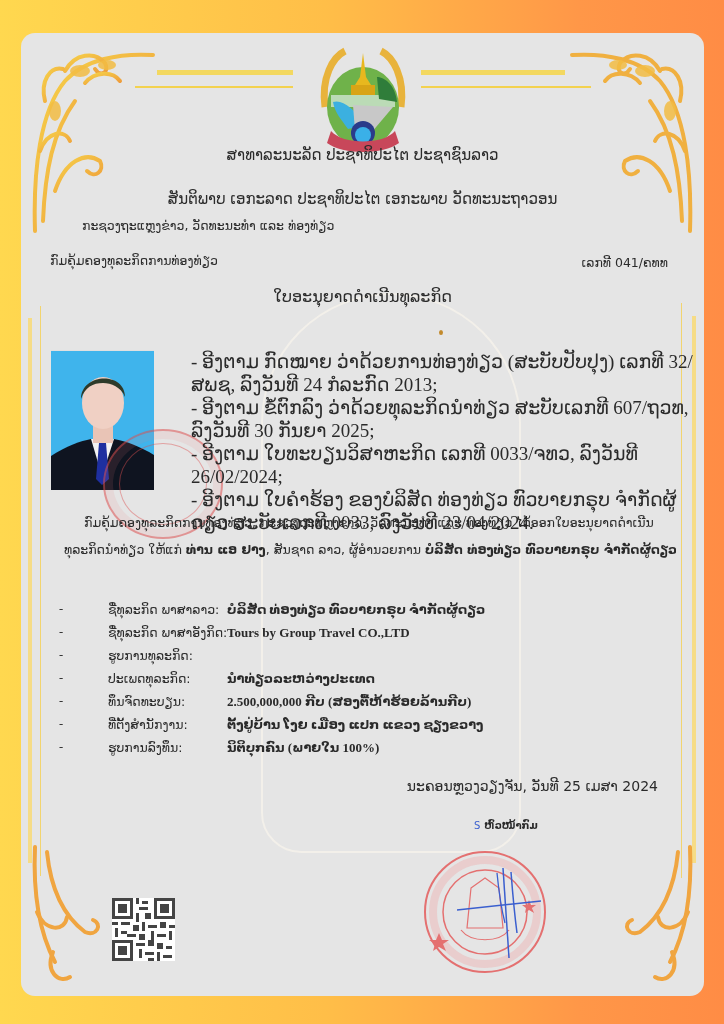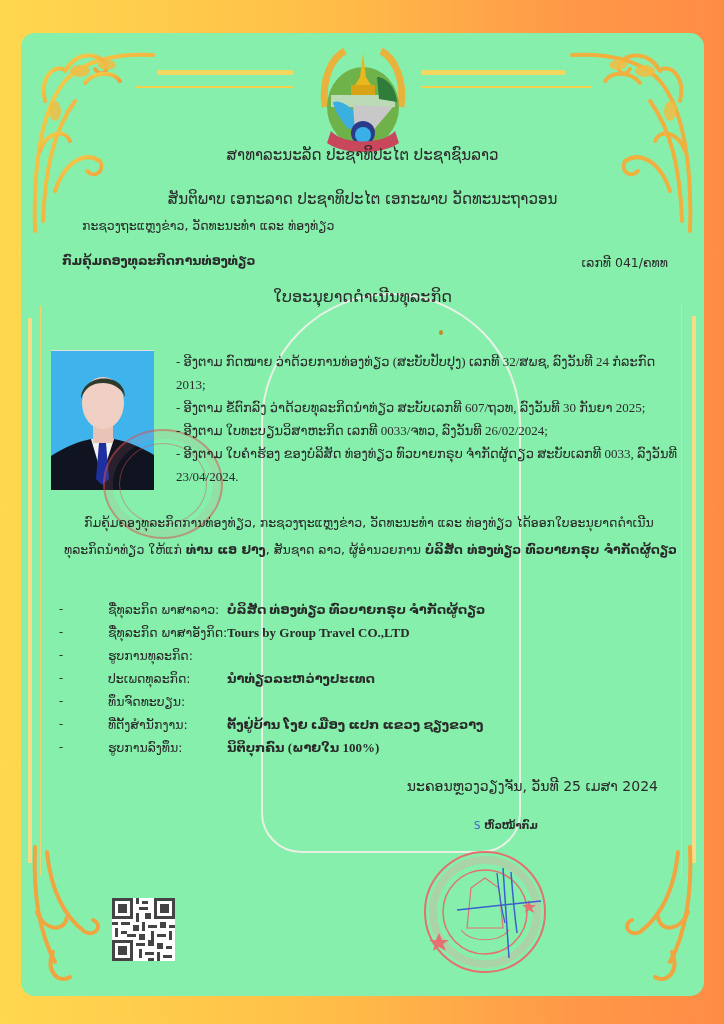--- a/index.html
+++ b/index.html
@@ -7,21 +7,21 @@
   body {
     background: linear-gradient(90deg, #ffd84f 0%, #ffbe48 45%, #ff9748 80%, #ff8c45 100%);
     position: relative;
     font-family: "DejaVu Sans", sans-serif;
     color: #2a2a2a;
   }
   .cert {
     position: absolute;
     left: 21px; top: 33px;
     width: 683px; height: 963px;
-    background: #86efac;
+    background: #e5e5e5;
     border-radius: 14px;
     overflow: hidden;
   }
   .watermark {
     position: absolute;
     left: 240px; top: 260px;
     width: 260px; height: 560px;
     border-radius: 130px 130px 40px 40px;
     border: 2px solid #f4f1ea;
     opacity: 0.9;
@@ -45,41 +45,41 @@
   .hline.c { left: 400px; top: 37px; width: 144px; height: 5px; background:#f3d860;}
   .hline.d { left: 400px; top: 53px; width: 170px; height: 2px; }
 
   .emblem { position: absolute; left: 292px; top: 14px; width: 100px; height: 110px; }
 
   .t { position: absolute; white-space: nowrap; font-size: 13px; color: #2b2b2b; }
   .t.center { left: 0; right: 0; text-align: center; }
   .h1 { top: 113px; font-size: 15px; }
   .h2 { top: 147px; font-size: 15px; margin-top: 10px; }
   .org1 { left: 41px; top: 185px; font-size: 12.5px; margin-left: 20px; }
-  .org2 { left: 41px; top: 220px; font-size: 12.5px; font-weight: bold; }
+  .org2 { left: 29px; top: 220px; font-size: 12.5px; }
   .docno { right: 36px; top: 222px; font-size: 12.5px; }
   .title { top: 254px; font-size: 16px; }
   .dot { position: absolute; left: 418px; top: 297px; width: 4px; height: 5px; border-radius: 50%; background: #c28a2c; }
 
   .photo {
     position: absolute; left: 30px; top: 317px; width: 103px; height: 140px;
     background: #3fb4ec; overflow: hidden;
     border-top: 1px solid #e0e0e0;
   }
   .stamp-small {
     position: absolute; left: 82px; top: 396px; width: 120px; height: 110px;
     border-radius: 50%; border: 2px solid rgba(220,80,80,0.55);
     box-shadow: inset 0 0 0 8px rgba(230,120,120,0.12);
   }
   .stamp-small::after {
     content:""; position:absolute; left:14px; top:12px; right:14px; bottom:12px;
     border-radius:50%; border:1px solid rgba(220,80,80,0.45);
   }
 
-  .basis { position: absolute; left: 155px; width: 505px; font-family: "Liberation Serif", "DejaVu Serif", serif; font-size: 13px; line-height: 23px; color:#2a2a2a; }
+  .basis { position: absolute; left: 170px; width: 505px; font-family: "Liberation Serif", "DejaVu Serif", serif; font-size: 19px; line-height: 23px; color:#2a2a2a; }
   .basis .row { white-space: normal; }
   .b1 { top: 317px; }
 
   .para { position: absolute; left: 43px; top: 476px; width: 615px; font-size: 12.5px; line-height: 27px; color:#2a2a2a; }
   .para .indent { display:inline-block; width: 20px; }
   .para b { font-weight: bold; }
 
   .details { position: absolute; left: 38px; top: 566px; width: 620px; }
   .drow { position: relative; height: 23px; font-size: 12.5px; }
   .drow .dash { position: absolute; left: 0; top: 3px; font-family: "Liberation Serif", serif; }
@@ -230,20 +230,21 @@
       <span class="lbl">ຮູບການທຸລະກິດ:</span>
     </div>
     <div class="drow">
       <span class="dash">-</span>
       <span class="lbl">ປະເພດທຸລະກິດ:</span>
       <span class="val">ນຳທ່ຽວລະຫວ່າງປະເທດ</span>
     </div>
     <div class="drow">
       <span class="dash">-</span>
       <span class="lbl">ທຶນຈົດທະບຽນ:</span>
+      <span class="val">2.500,000,000 ກີບ (ສອງຕື້ຫ້າຮ້ອຍລ້ານກີບ)</span>
     </div>
     <div class="drow">
       <span class="dash">-</span>
       <span class="lbl">ທີ່ຕັ້ງສຳນັກງານ:</span>
       <span class="val">ຕັ້ງຢູ່ບ້ານ ໂງຍ ເມືອງ ແປກ ແຂວງ ຊຽງຂວາງ</span>
     </div>
     <div class="drow">
       <span class="dash">-</span>
       <span class="lbl">ຮູບການລົງທຶນ:</span>
       <span class="val">ນິຕິບຸກຄົນ (ພາຍໃນ 100%)</span>

